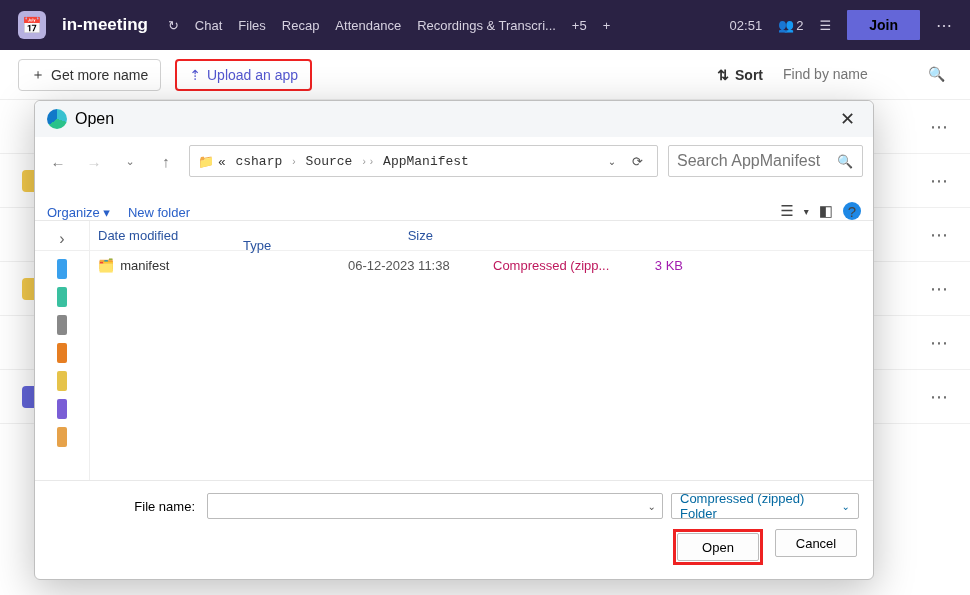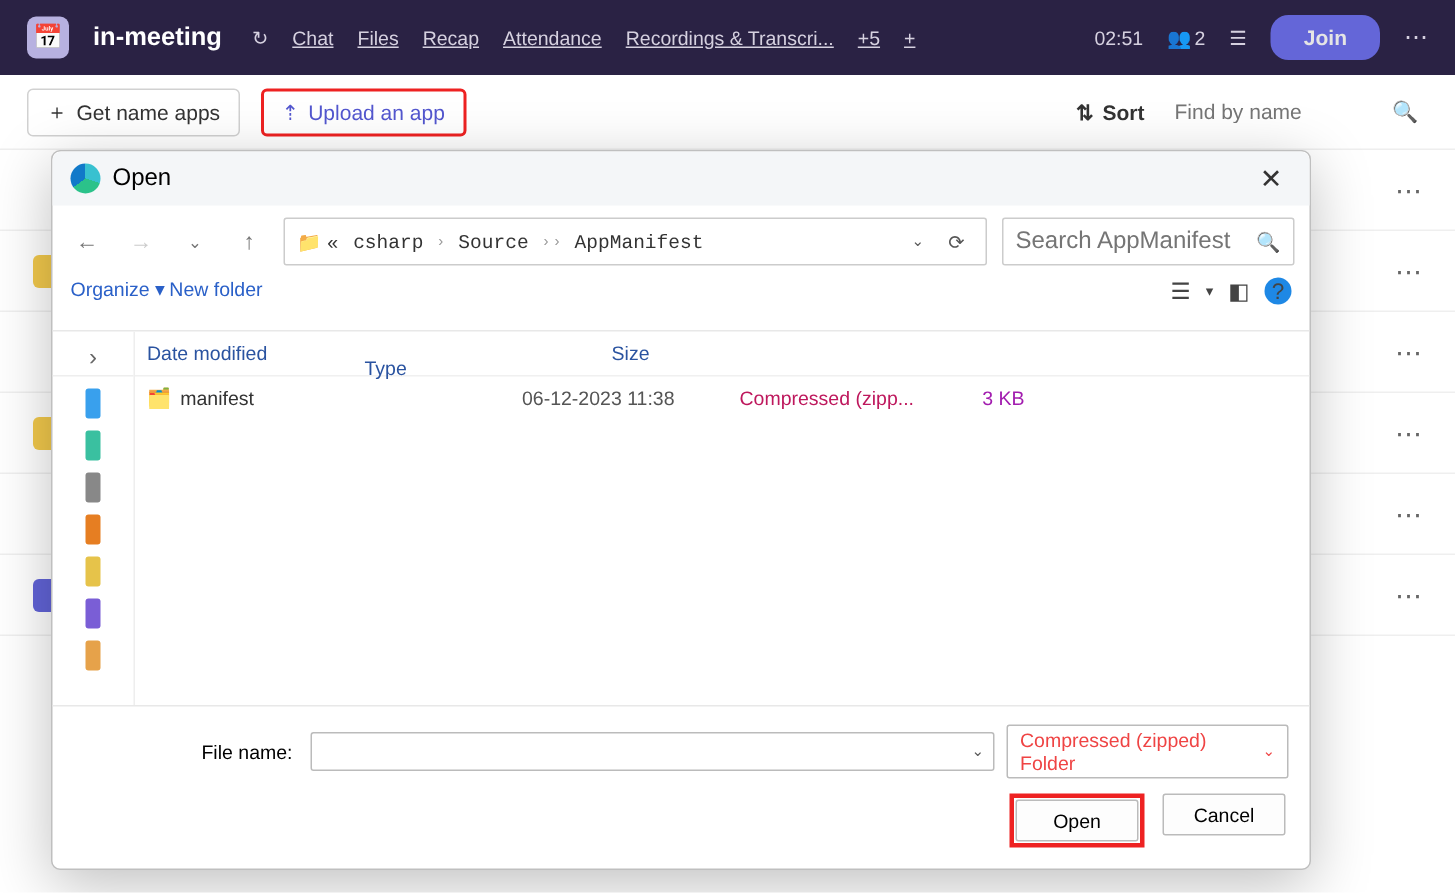--- a/index.html
+++ b/index.html
@@ -15,24 +15,24 @@
     color: #d6d1e0;
     font-size: 13px;
     gap: 16px;
   }
   .header .icon-square {
     width: 28px; height: 28px; background: #b7b1e0; border-radius: 6px;
     display: flex; align-items: center; justify-content: center;
     color: #5355b6; font-size: 16px;
   }
   .header .title { color: #fff; font-weight: 700; font-size: 17px; margin-right: 4px; }
-  .header .tab { cursor: pointer; text-decoration: underline; }
+  .header .tab { cursor: pointer; }
   .header .spacer { flex: 1; }
   .header .join-btn {
-    background: #6466d8; color: #e5e5e5; border: none; border-radius: 12px;
+    background: #6466d8; color: #000000; border: none; border-radius: 1px;
     padding: 7px 22px; font-size: 14px; font-weight: 600; cursor: pointer;
   }
   .header .dots { font-size: 16px; cursor: pointer; }
   .header .clock { font-size: 13px; }
   .header .people { display:flex; align-items:center; gap:2px; font-size:13px;}
 
   
   .actionbar {
     height: 50px; display: flex; align-items: center; padding: 0 18px; gap: 14px;
     border-bottom: 1px solid #eee; font-size: 14px; color: #333;
@@ -97,21 +97,21 @@
   .path-box .chev { margin-left:auto; color:#555; font-size:10px; padding:0 6px;}
   .path-box .refresh { color:#555; padding:0 6px; cursor:pointer; }
   .searchfield {
     width:195px; height:32px; border:1px solid #ccc; border-radius:2px;
     display:flex; align-items:center; padding:0 8px;
   }
   .searchfield input { border:none; outline:none; width:100%; font-size:16px; color:#666; }
   .searchfield .sicon { color:#555; font-size:13px; }
 
   .dlg-tools {
-    height:36px; display:flex; align-items:flex-start; padding:0 12px; gap:3px;
+    height:36px; display:flex; align-items:flex-end; padding:0 12px; gap:18px;
     font-size:13px; border-bottom:1px solid #e8e8e8;
   }
   .dlg-tools .org { color:#2a60c8; cursor:pointer; }
   .dlg-tools .nf { color:#2a60c8; cursor:pointer; }
   .dlg-tools .spacer { flex:1; }
   .dlg-tools .view-icons { display:flex; gap:10px; align-items:center; }
   .dlg-tools .view-icons span { cursor:pointer; color:#444; font-size:15px; }
   .dlg-tools .help {
     width:18px; height:18px; border-radius:50%; background:#1e88e5; color:#fff;
     font-size:12px; display:flex; align-items:center; justify-content:center; cursor:pointer;
@@ -155,22 +155,22 @@
   }
   .fn-row { display:flex; align-items:center; gap:8px; }
   .fn-row label { width:150px; text-align:right; font-size:13px; padding-right:4px; }
   .fn-input {
     flex:1; height:26px; border:1px solid #bbb; border-radius:2px;
     display:flex; align-items:center; padding:0 6px;
   }
   .fn-input input { border:none; outline:none; width:100%; font-size:13px; }
   .fn-input .chev { color:#555; font-size:10px; }
   .type-select {
-    width:188px; height:36px; border:1px solid #bbb; border-radius:2px;
-    display:flex; align-items:center; padding:0 8px; font-size:13px; color:#ef4444;
+    width:188px; height:26px; border:1px solid #bbb; border-radius:2px;
+    display:flex; align-items:center; padding:0 8px; font-size:13px; color:#0369a1;
     justify-content:space-between; cursor:pointer;
   }
   .btn-row { display:flex; justify-content:flex-end; gap:12px; padding-right:2px; }
   .dlg-btn {
     width:82px; height:28px; border:1px solid #bbb; background:#fdfdfd;
     font-size:13px; cursor:pointer; border-radius:2px;
   }
   .open-wrap { border:3px solid #e22; padding:1px; }
 
 </style>
@@ -195,21 +195,21 @@
     <span>2</span>
   </span>
   <span>☰</span>
   <button class="join-btn">Join</button>
   <span class="dots">⋯</span>
 </div>
 
 <div class="actionbar">
   <div class="pill-btn">
     <span>＋</span>
-    <span>Get name apps</span>
+    <span>Get more name</span>
   </div>
   <div class="pill-btn upload-pill">
     <span>⇡</span>
     <span>Upload an app</span>
   </div>
   <div class="spacer"></div>
   <div class="sort-area">
     <span>⇅</span>
     <span>Sort</span>
   </div>

